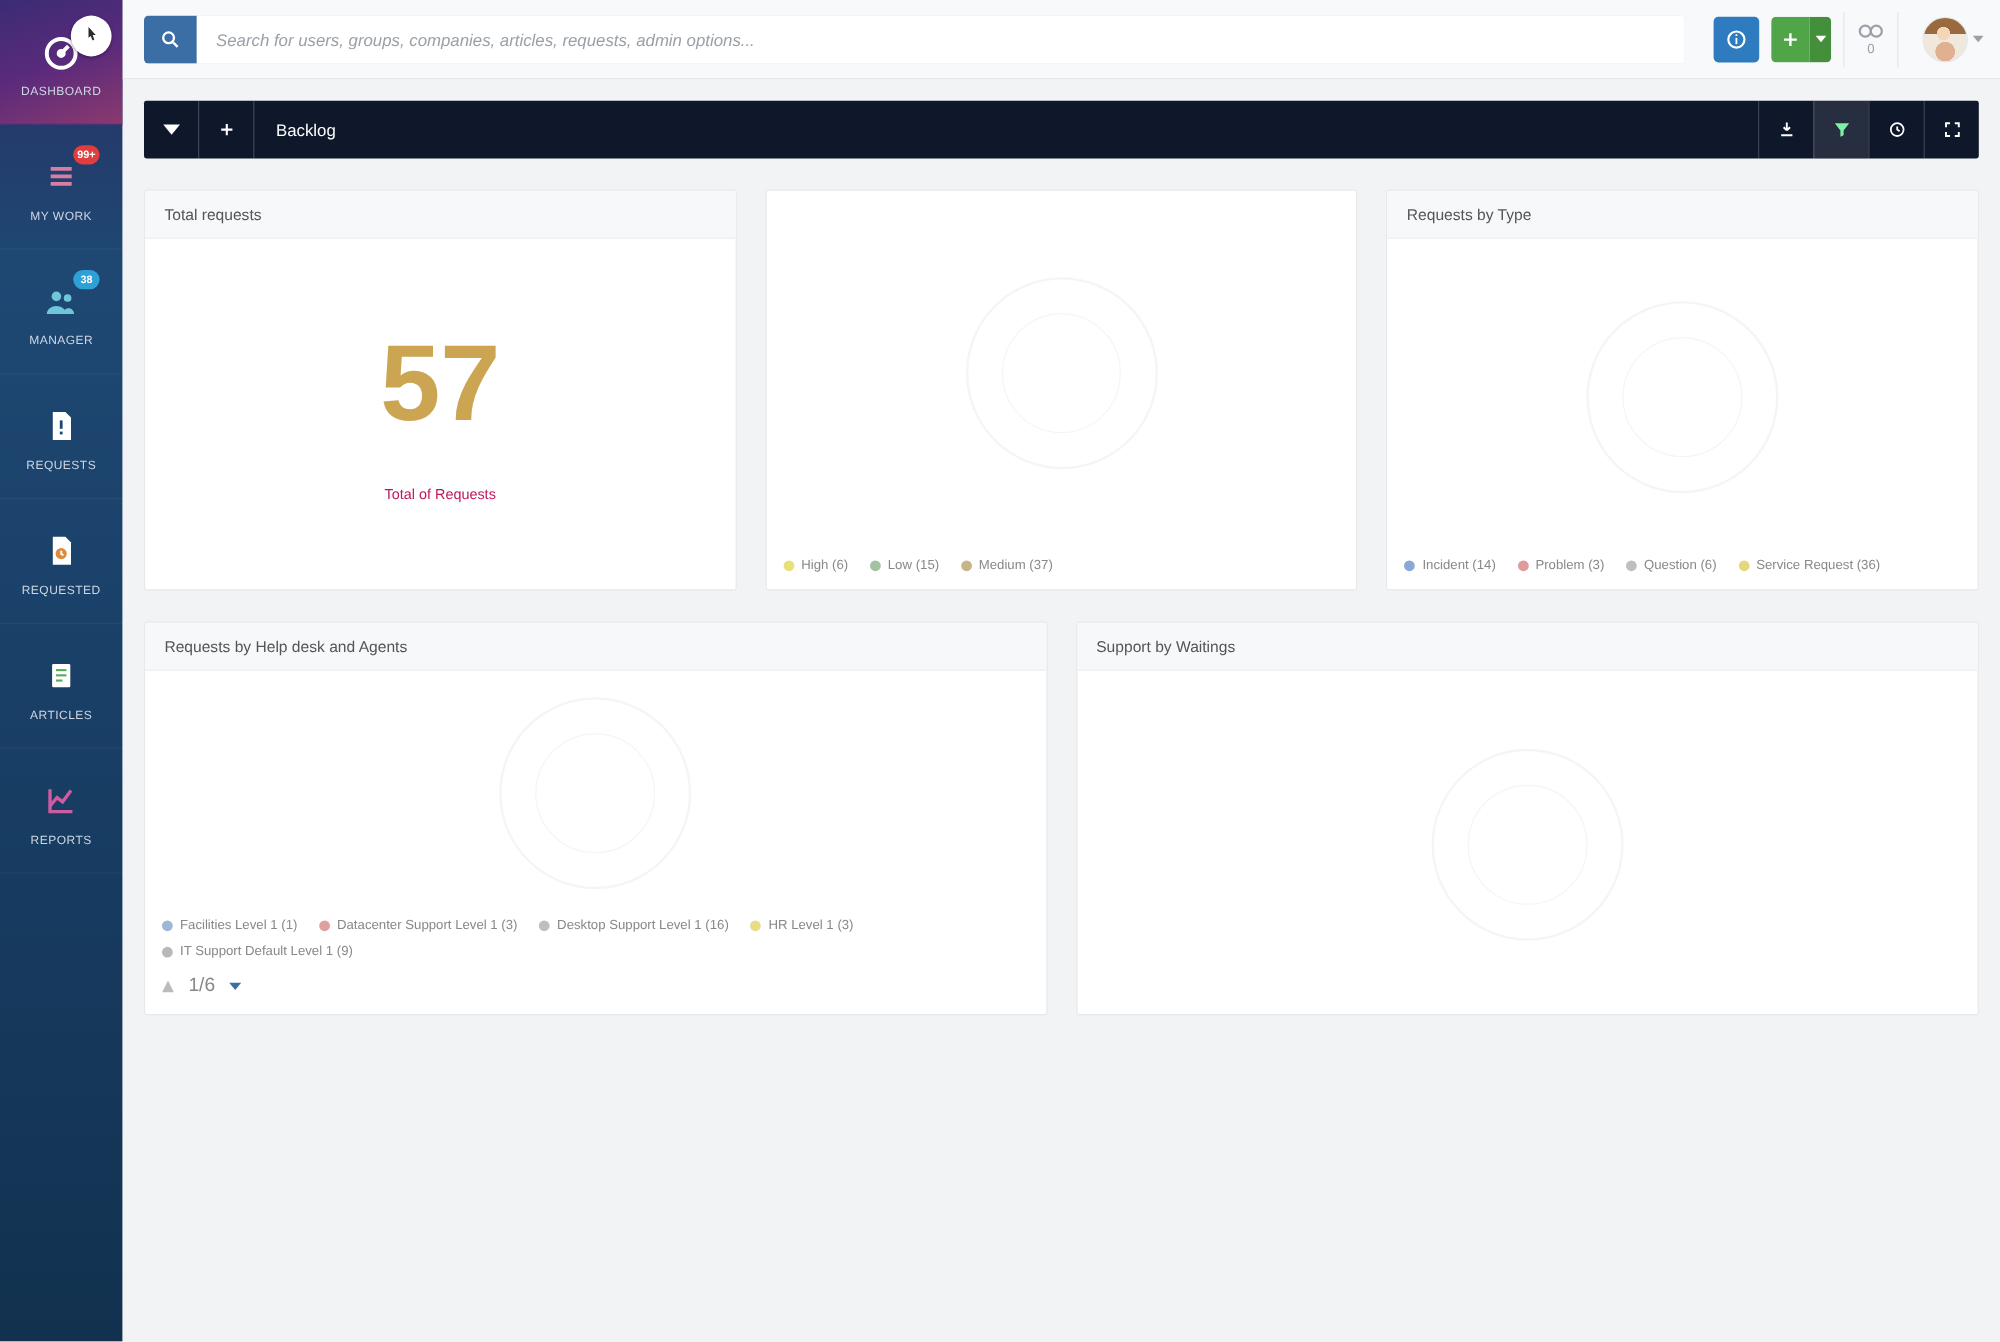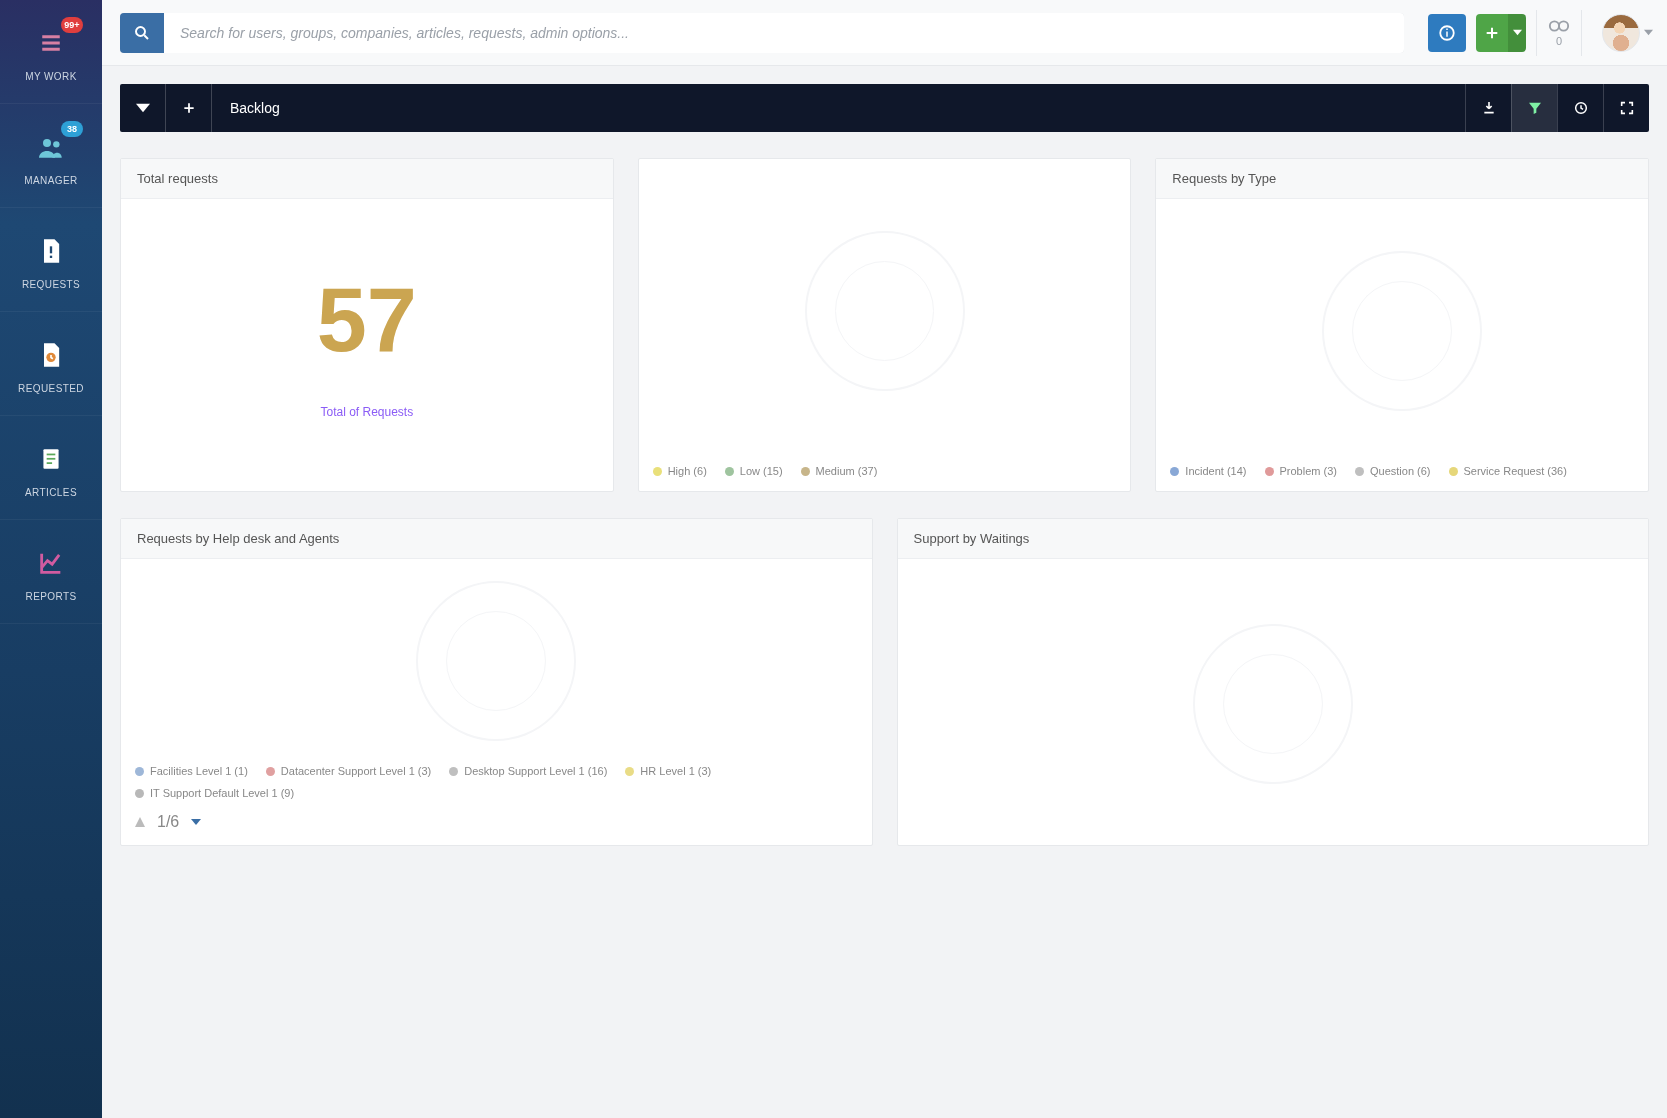--- a/index.html
+++ b/index.html
@@ -249,21 +249,21 @@
   }
   .total-number {
     font-size: 90px;
     font-weight: 600;
     color: #cba551;
     line-height: 1;
   }
   .total-caption {
     margin-top: 40px;
     font-size: 12px;
-    color: #8b5cf6;
+    color: #be185d;
   }
   .placeholder-chart {
     width: 160px;
     height: 160px;
     border-radius: 50%;
     border: 2px solid #f4f5f7;
     position: relative;
   }
   .placeholder-chart::before {
     content: '';
@@ -290,20 +290,35 @@
   .row2 .card:first-child { flex: 1; }
   .row2 .card:last-child  { flex: 1; }
 
   svg { display: block; }
 </style>
 </head>
 <body>
 
 <nav class="sidebar">
 
+  <div class="sidebar-item active">
+    <span class="icon-wrap">
+      <svg width="36" height="36" viewBox="0 0 24 24" fill="none" stroke="#fff" stroke-width="2.2">
+        <circle cx="12" cy="13" r="8"></circle>
+          <path d="M12 13 L16 9"></path>
+          <circle cx="12" cy="13" r="1.4" fill="#fff"></circle>
+      </svg>
+      <span class="cursor-overlay">
+        <svg width="18" height="18" viewBox="0 0 24 24" fill="#2b2b2b">
+            <path d="M9 2v12l2.5-2 2 5 2-1-2-5H17L9 2z"></path>
+          </svg>
+      </span>
+    </span>
+    <span class="label">DASHBOARD</span>
+  </div>
 
   <div class="sidebar-item">
     <span class="icon-wrap">
       <svg width="30" height="30" viewBox="0 0 24 24" fill="none" stroke="#d77fa3" stroke-width="2.4">
         <path d="M5 7h14M5 12h14M5 17h14"></path>
           <path d="M3 7h0M3 12h0M3 17h0" stroke-width="3"></path>
       </svg>
       <span class="badge red">99+</span>
     </span>
     <span class="label">MY WORK</span>

